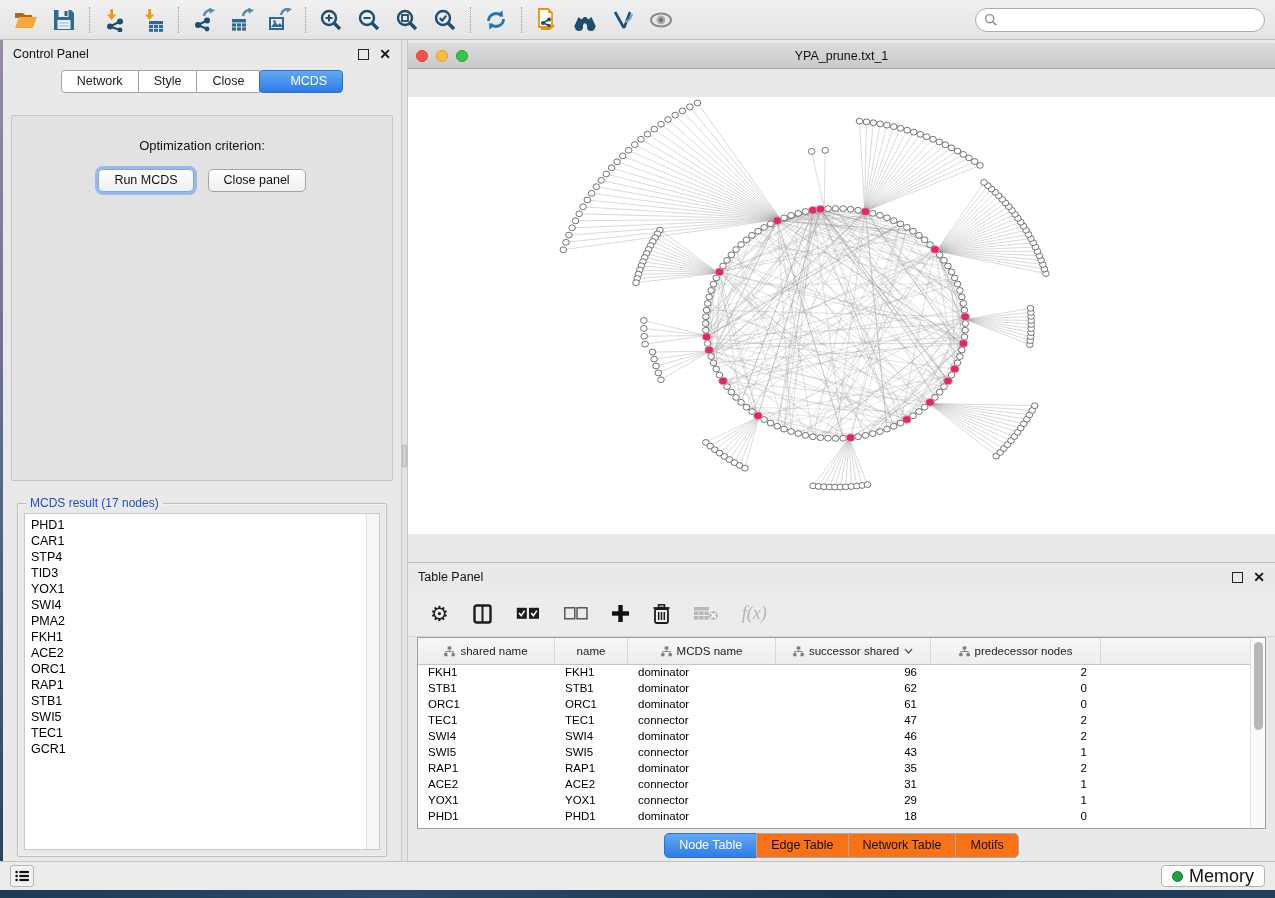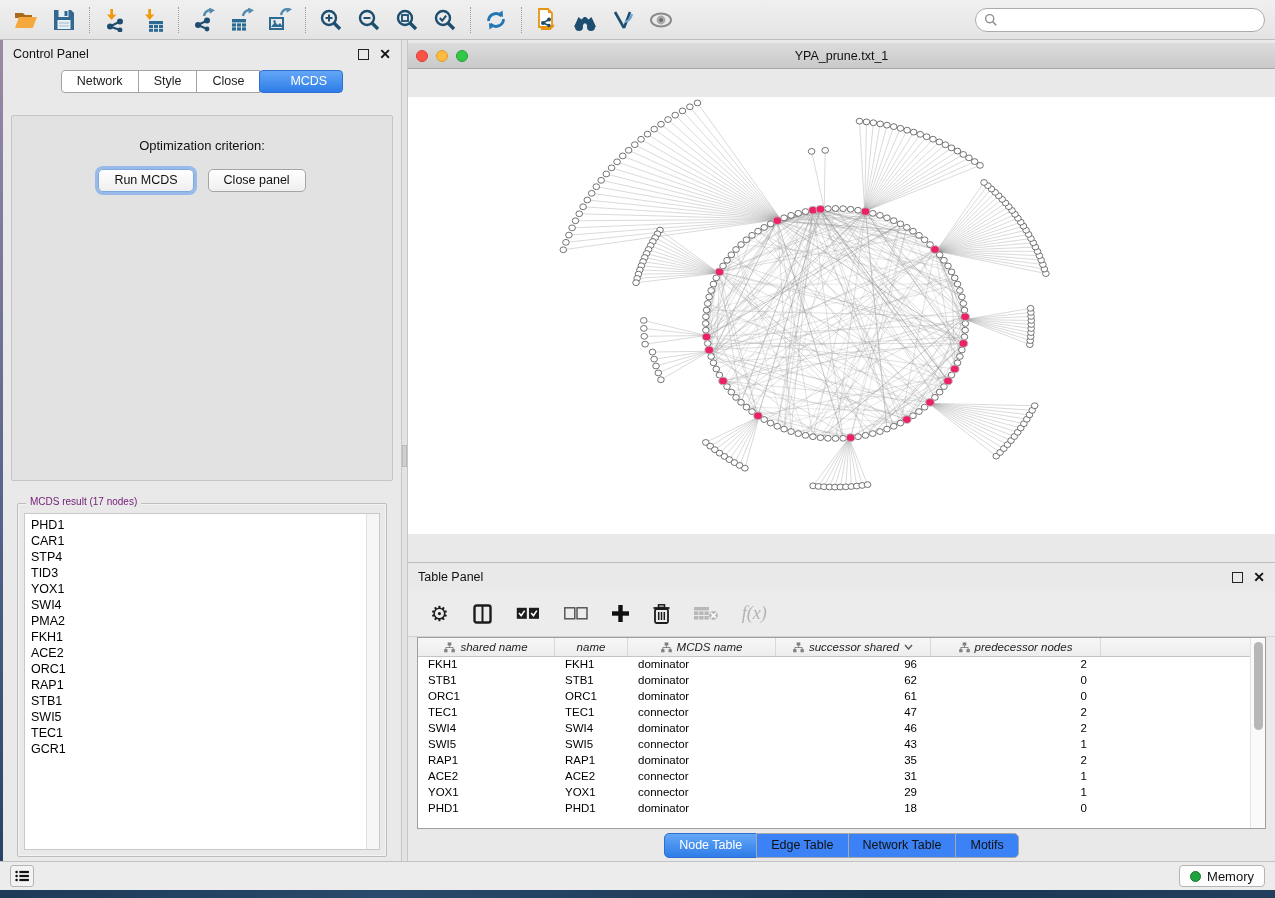--- a/index.html
+++ b/index.html
@@ -46,21 +46,21 @@
   .dropdown .dd-text { flex:1; display:flex; align-items:center; padding:0 8px; font-size:12.5px; color:#111; white-space:nowrap; }
   .dropdown .dd-stepper { width:18px; background:linear-gradient(#6fb0f7,#2d7be8); display:flex; flex-direction:column;
               align-items:center; justify-content:center; color:#fff; font-size:7px; line-height:7px; }
   .btn-row { margin-top:16px; display:flex; gap:14px; }
   .mac-btn { padding:3px 15px 4px; font-size:12.5px; color:#111; background:linear-gradient(#ffffff,#efefef);
              border:1px solid #a4a4a4; border-radius:5px; }
   .mac-btn.focused { box-shadow:0 0 0 3px rgba(110,165,240,.65); border-color:#7da9dd; }
 
   .result-group { margin:22px 14px 4px 14px; flex:1; border:1px solid #bdbdbd; border-radius:2px; position:relative;
                   box-shadow:inset 0 0 0 1px #f3f3f3; }
-  .result-legend { position:absolute; top:-8px; left:8px; background:#e9e9e9; padding:0 4px; font-size:10px; color:#701a75; }
+  .result-legend { position:absolute; top:-8px; left:8px; background:#e9e9e9; padding:0 4px; font-size:12px; color:#1d4ed8; }
   .result-list { position:absolute; top:9px; left:6px; right:6px; bottom:6px; background:#fff; border:1px solid #c9c9c9;
                  display:flex; }
   .result-items { flex:1; padding:3px 0 0 6px; overflow:hidden; }
   .result-items div { font-size:12.5px; line-height:16px; color:#000; }
   .vtrack { width:13px; background:#f6f6f6; border-left:1px solid #e0e0e0; flex:none; }
 
   
   .splitter { width:7px; background:#e3e3e3; border-left:1px solid #c7c7c7; border-right:1px solid #c7c7c7; position:relative; flex:none; }
   .splitter .grip { position:absolute; top:405px; left:0; width:5px; height:22px; background:#d0d0d0; border:1px solid #bbb; }
 
@@ -81,46 +81,46 @@
   .table-panel { height:299px; flex:none; background:#e9e9e9; border-top:1px solid #bdbdbd; display:flex; flex-direction:column; }
   .tp-toolbar { height:46px; background:#ececec; border-bottom:1px solid #d2d2d2; display:flex; align-items:center;
                 gap:24px; padding:0 22px; flex:none; }
   .tp-icon { display:flex; align-items:center; justify-content:center; }
   .tp-icon svg { display:block; }
   .gear-glyph { font-size:21px; color:#1c1c1c; line-height:20px; }
   .fx-glyph { font-family:"Liberation Serif",serif; font-style:italic; font-size:18px; color:#b3b3b3; }
 
   .tp-table { flex:1; margin:0 9px; background:#fff; border:1px solid #9f9f9f; display:flex; min-height:0; }
   .tp-grid { flex:1; display:flex; flex-direction:column; min-width:0; }
-  .tgrid-head { display:flex; height:19px; background:linear-gradient(#f7f7f7,#ededed); border-bottom:1px solid #c4c4c4; flex:none;font-style:italic; }
+  .tgrid-head { display:flex; height:27px; background:linear-gradient(#f7f7f7,#ededed); border-bottom:1px solid #c4c4c4; flex:none; }
   .th-cell { display:flex; align-items:center; justify-content:center; gap:5px; font-size:11.5px; color:#222;
              border-right:1px solid #d8d8d8; overflow:hidden; white-space:nowrap; }
   .th-cell:last-child { border-right:none; }
   .tgrid-body { flex:1; overflow:hidden; }
   .trow { display:flex; height:16px; }
   .td-cell { font-size:11.5px; color:#000; padding:1px 10px 0 10px; white-space:nowrap; overflow:hidden; }
   .td-cell.num { text-align:right; padding-right:14px; }
   .tp-vscroll { width:15px; background:#fafafa; border-left:1px solid #e2e2e2; position:relative; flex:none; }
   .tp-thumb { position:absolute; top:4px; left:2.5px; width:9px; height:88px; background:#b7b7b7; border-radius:5px; }
 
   .tp-tabs { height:32px; display:flex; align-items:center; justify-content:center; flex:none; }
-  .tp-tab { padding:4px 14px 5px; background:#3b82f6; border:1px solid #a8a8a8; margin-left:-1px; font-size:12.5px; color:#111; }
+  .tp-tab { padding:4px 14px 5px; background:#f97316; border:1px solid #a8a8a8; margin-left:-1px; font-size:12.5px; color:#111; }
   .tp-tab:first-child { border-radius:5px 0 0 5px; margin-left:0; }
   .tp-tab:last-child { border-radius:0 5px 5px 0; }
   .tp-tab.active { background:linear-gradient(#63a7f6,#2e7ce8); border-color:#2e6fd0; color:#fff; }
 
   
   .status-bar { height:29px; background:#ececec; border-top:1px solid #c2c2c2; display:flex; align-items:center;
                 padding:0 10px; flex:none; }
   .list-btn { width:24px; height:22px; border:1px solid #b5b5b5; background:#f3f3f3; border-radius:3px;
               display:flex; align-items:center; justify-content:center; }
   .memory-btn { margin-left:auto; height:22px; border:1px solid #b5b5b5; background:#fdfdfd; border-radius:4px;
                 display:flex; align-items:center; gap:6px; padding:0 10px; }
   .mem-dot { width:11px; height:11px; border-radius:50%; background:#1da23c; border:1px solid #157a2c; }
-  .memory-btn span.lbl { font-size:13px; color:#111; }
+  .memory-btn span.lbl { font-size:18px; color:#111; }
 
   .desktop-strip { position:absolute; left:0; right:0; bottom:0; height:8px;
                    background:linear-gradient(90deg,#1d3a57,#2a4a6b 30%,#1a3550 70%,#223f5e); }
 </style>
 </head>
 <body>
 
 <div class="app">
 
   <div class="toolbar">

